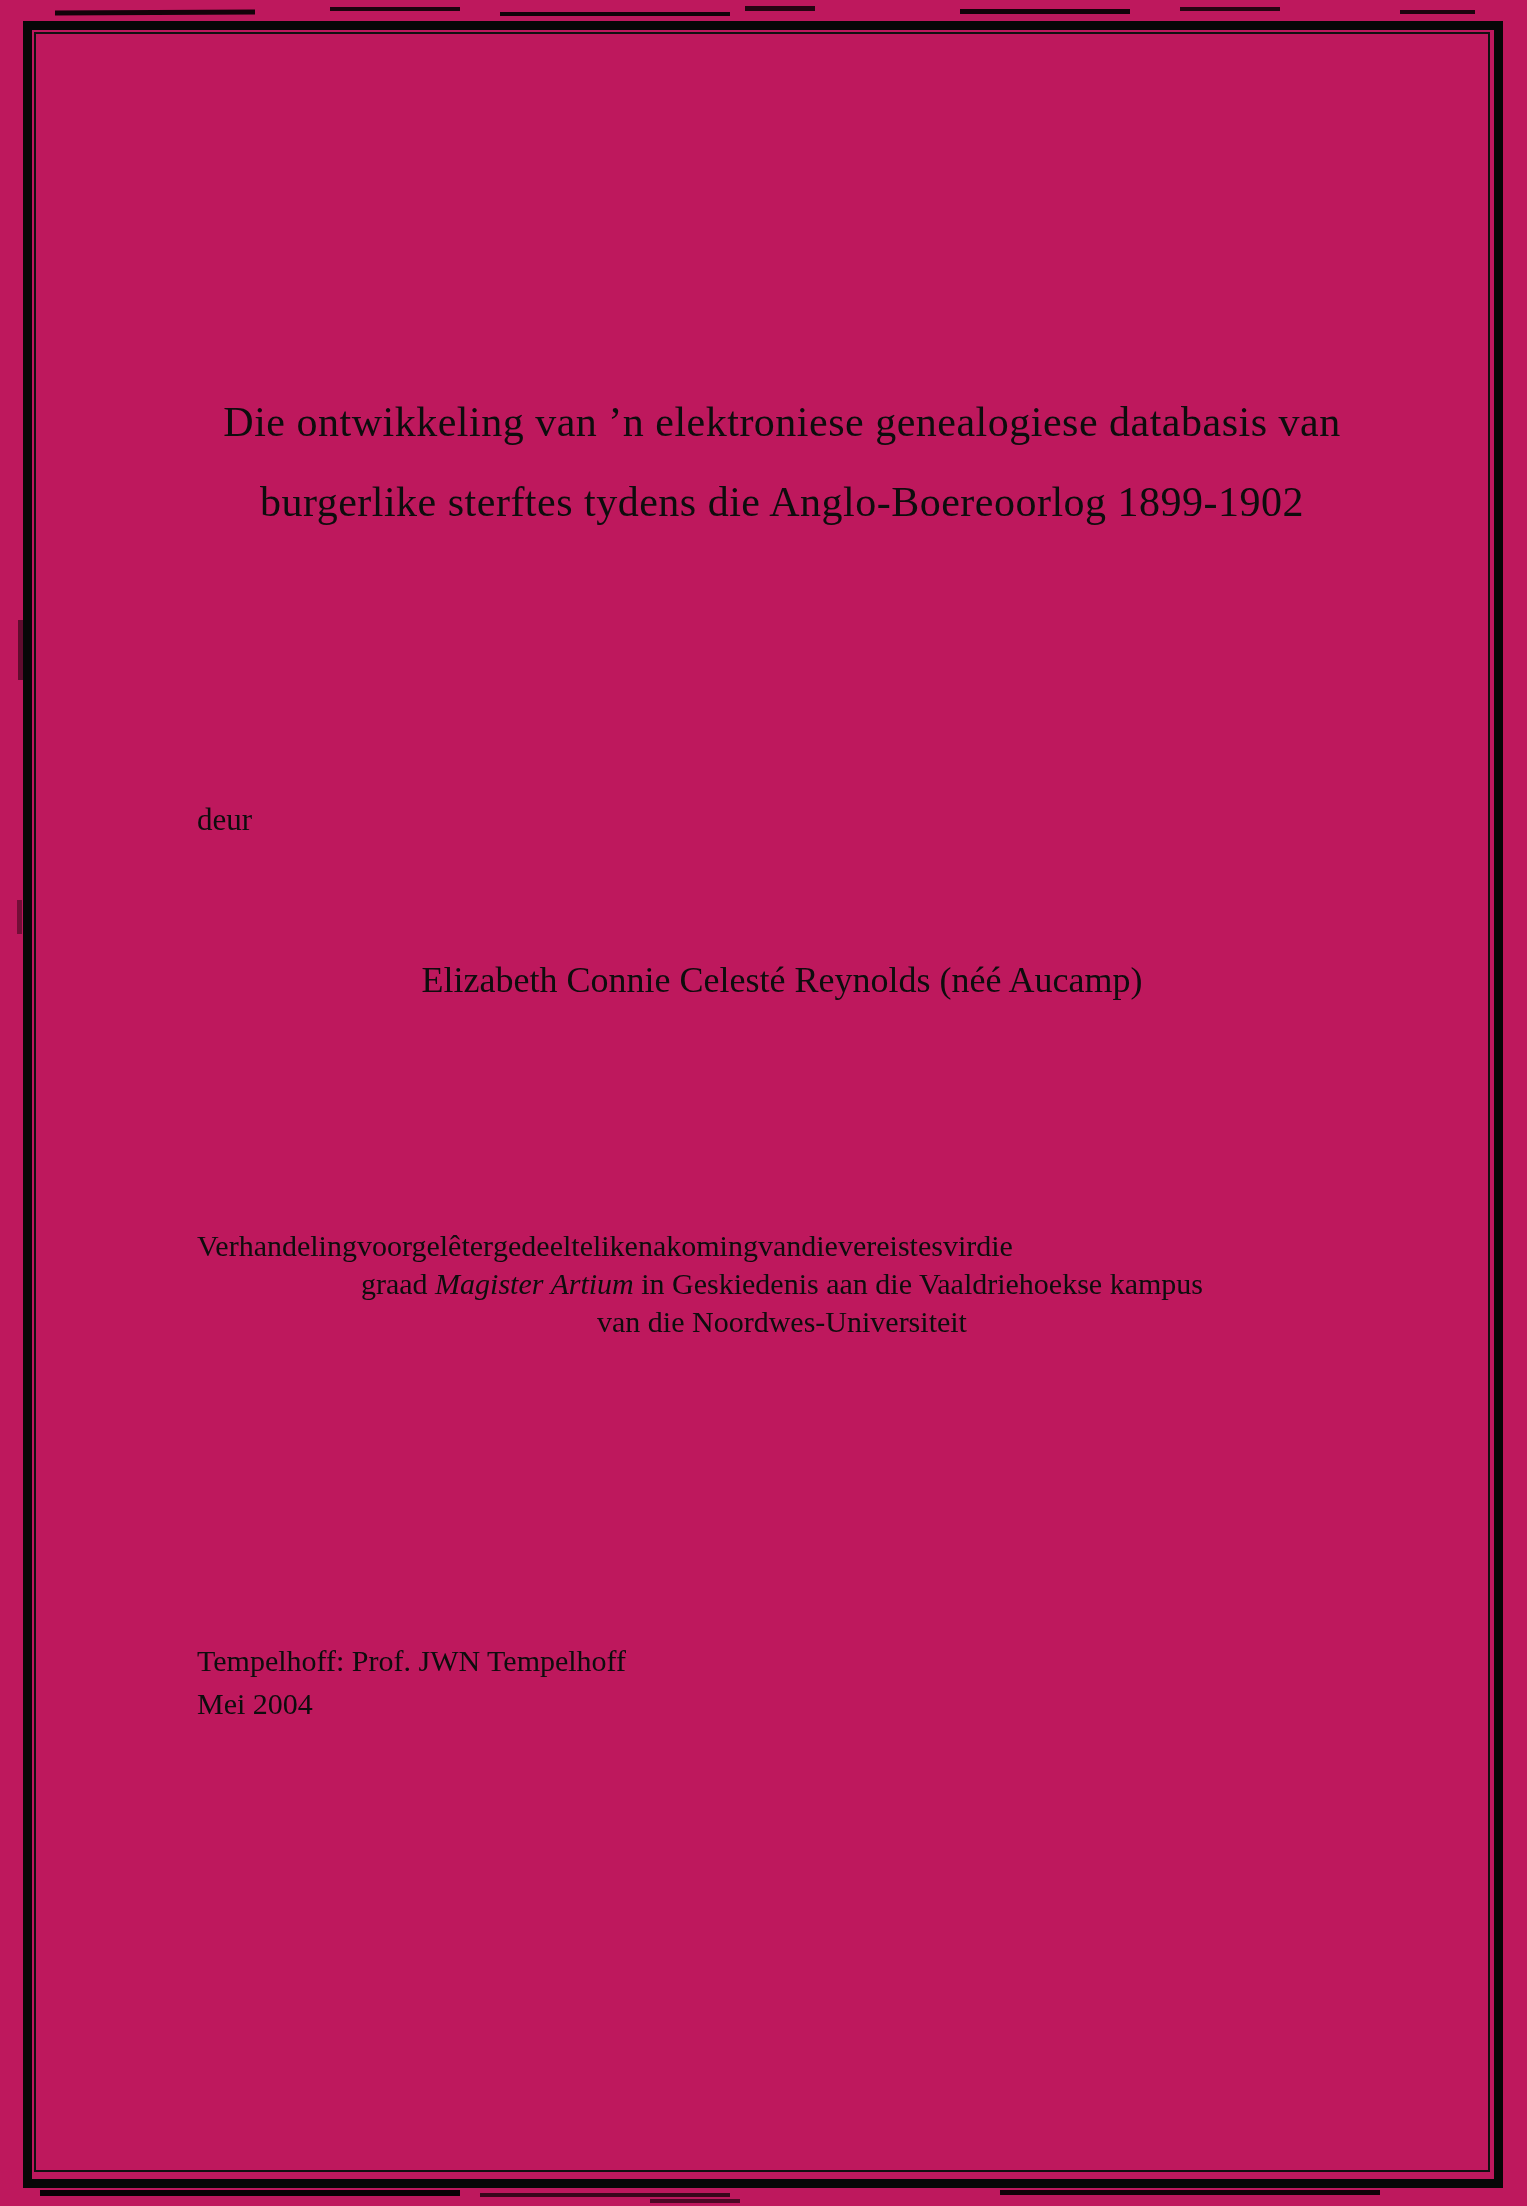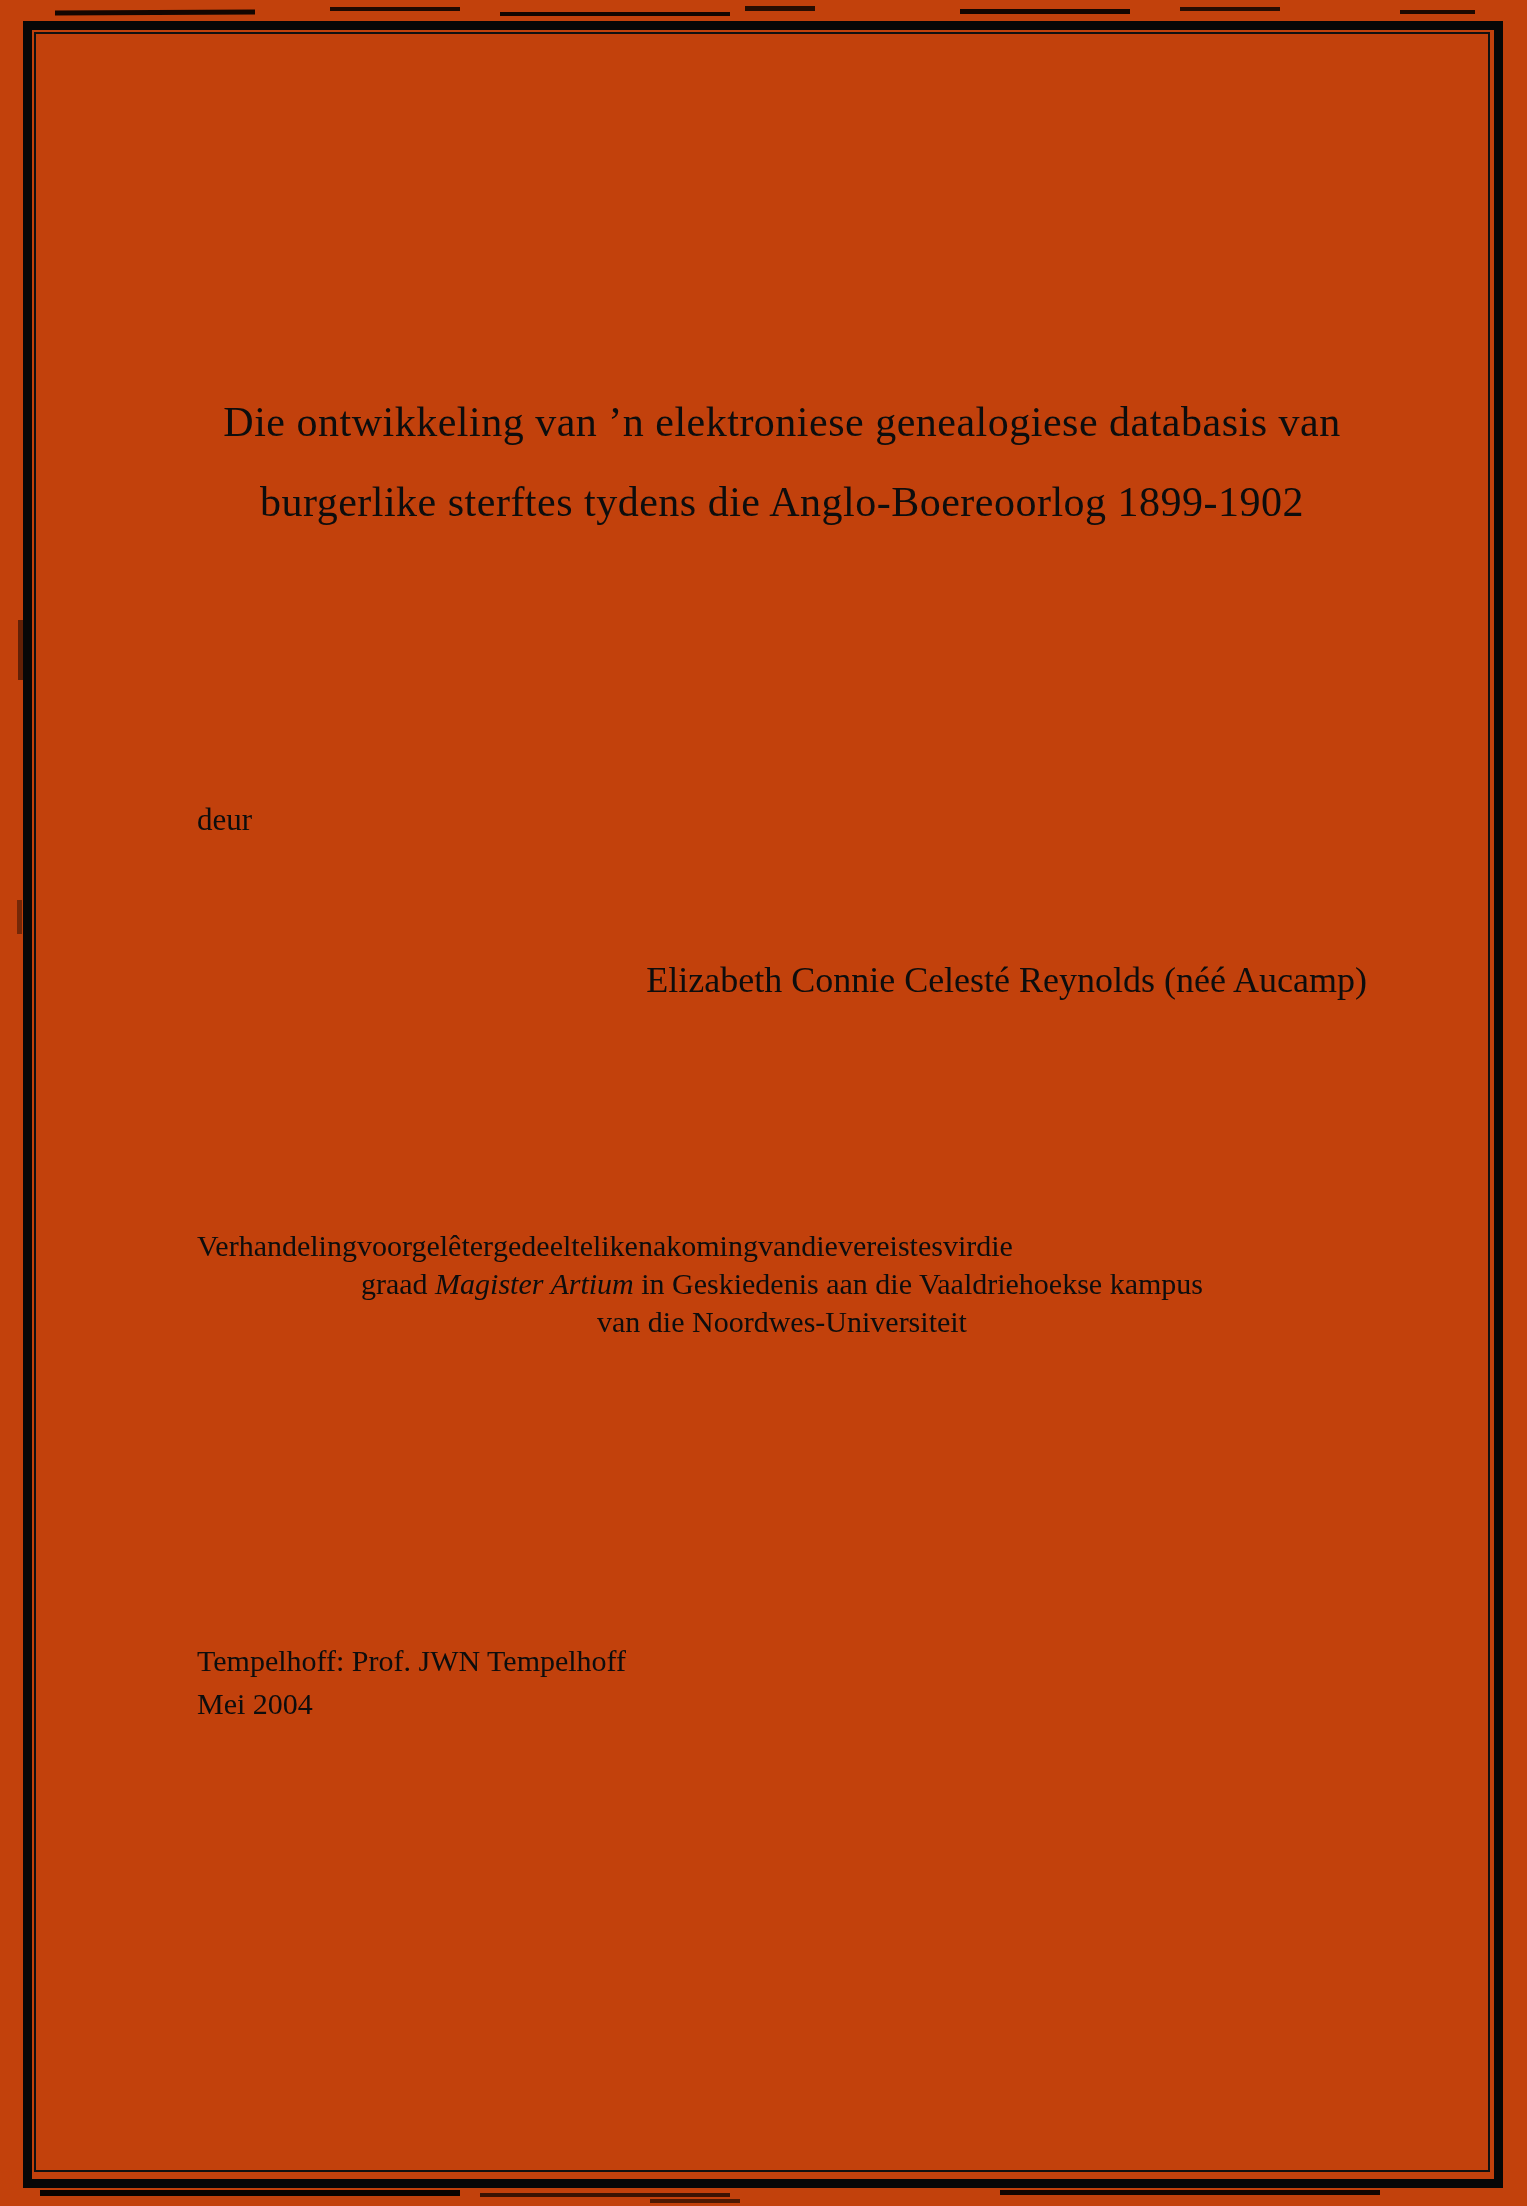--- a/index.html
+++ b/index.html
@@ -4,21 +4,21 @@
 <style>
   html, body {
     margin: 0;
     padding: 0;
     background: #ffffff;
   }
   .page {
     position: relative;
     width: 1527px;
     height: 2206px;
-    background: #c2410c;
+    background: #be185d;
     overflow: hidden;
     font-family: "Liberation Serif", serif;
     color: #0d0d0d;
   }
   
   .outer-border {
     position: absolute;
     left: 23px; top: 21px;
     width: 1462px; height: 2149px;
     border: 9px solid #070707;
@@ -55,21 +55,21 @@
     position: absolute;
     top: 800px;
     left: 0; right: 0;
     font-size: 31px;
     line-height: 40px;
   }
   .author-line {
     position: absolute;
     top: 957px;
     left: 0; right: 0;
-    text-align: right;
+    text-align: center;
     font-size: 36px;
     line-height: 46px;
     white-space: nowrap;
   }
   .statement {
     position: absolute;
     top: 1227px;
     left: 0;
     width: 1170px;
     font-size: 30px;

